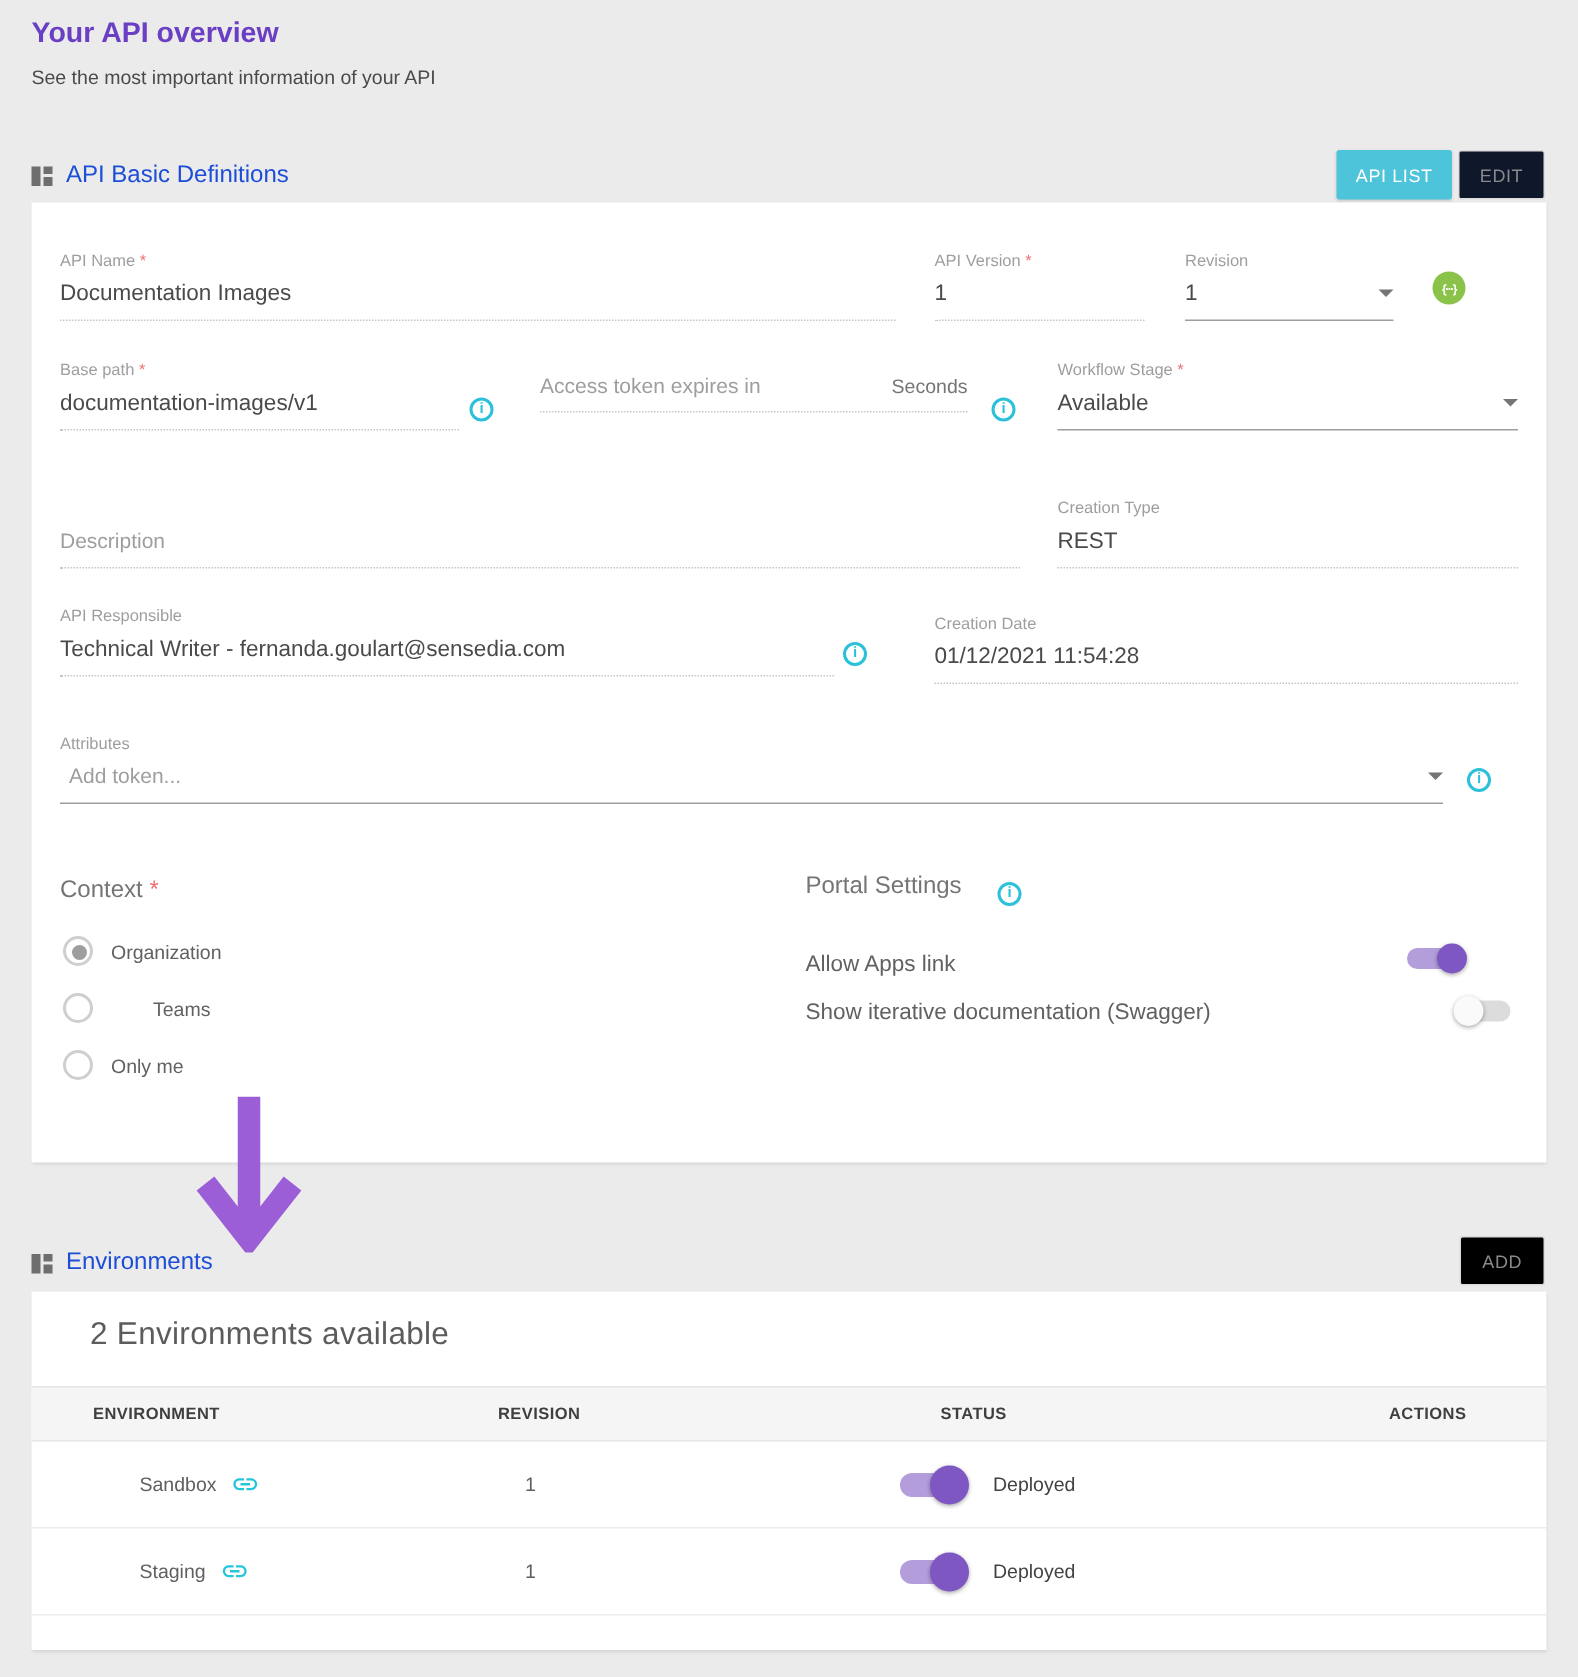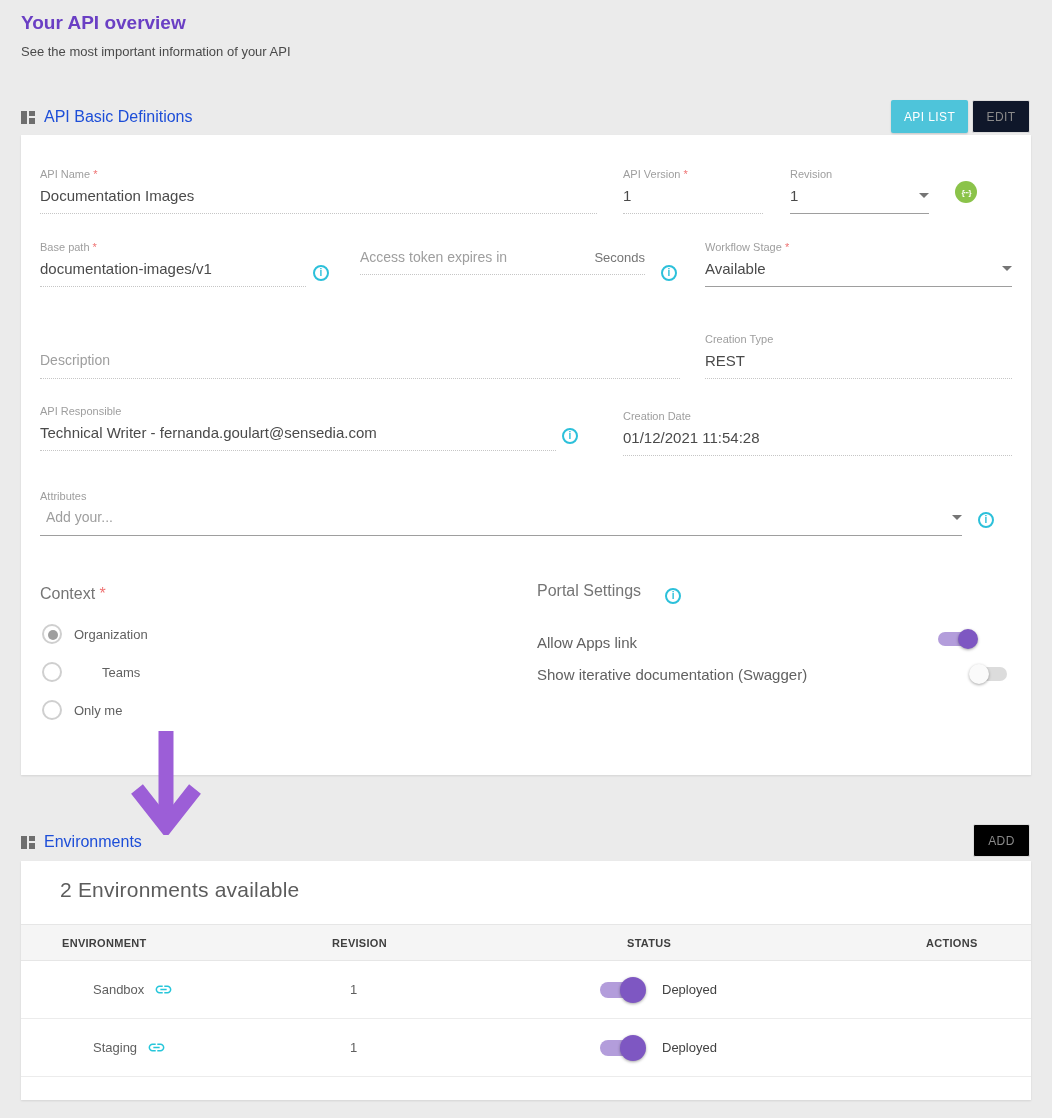--- a/index.html
+++ b/index.html
@@ -199,21 +199,21 @@
   <span class="abs info-icon ii-responsible"></span>
 
   <div class="abs f-creationdate">
     <div class="flabel">Creation Date</div>
     <div class="fvalue u-dot">01/12/2021 11:54:28</div>
   </div>
 
   <div class="abs f-attributes">
     <div class="flabel">Attributes</div>
     <div class="vrow u-solid" style="padding-left:6px; padding-bottom:10px;">
-      <span class="placeholder">Add your...</span>
+      <span class="placeholder">Add token...</span>
       <span class="caret"></span>
     </div>
   </div>
   <span class="abs info-icon ii-attributes"></span>
 
   
   <div class="abs context-title">
     <span>Context</span> <span class="req">*</span>
   </div>
   <div class="abs radio-row r1">

